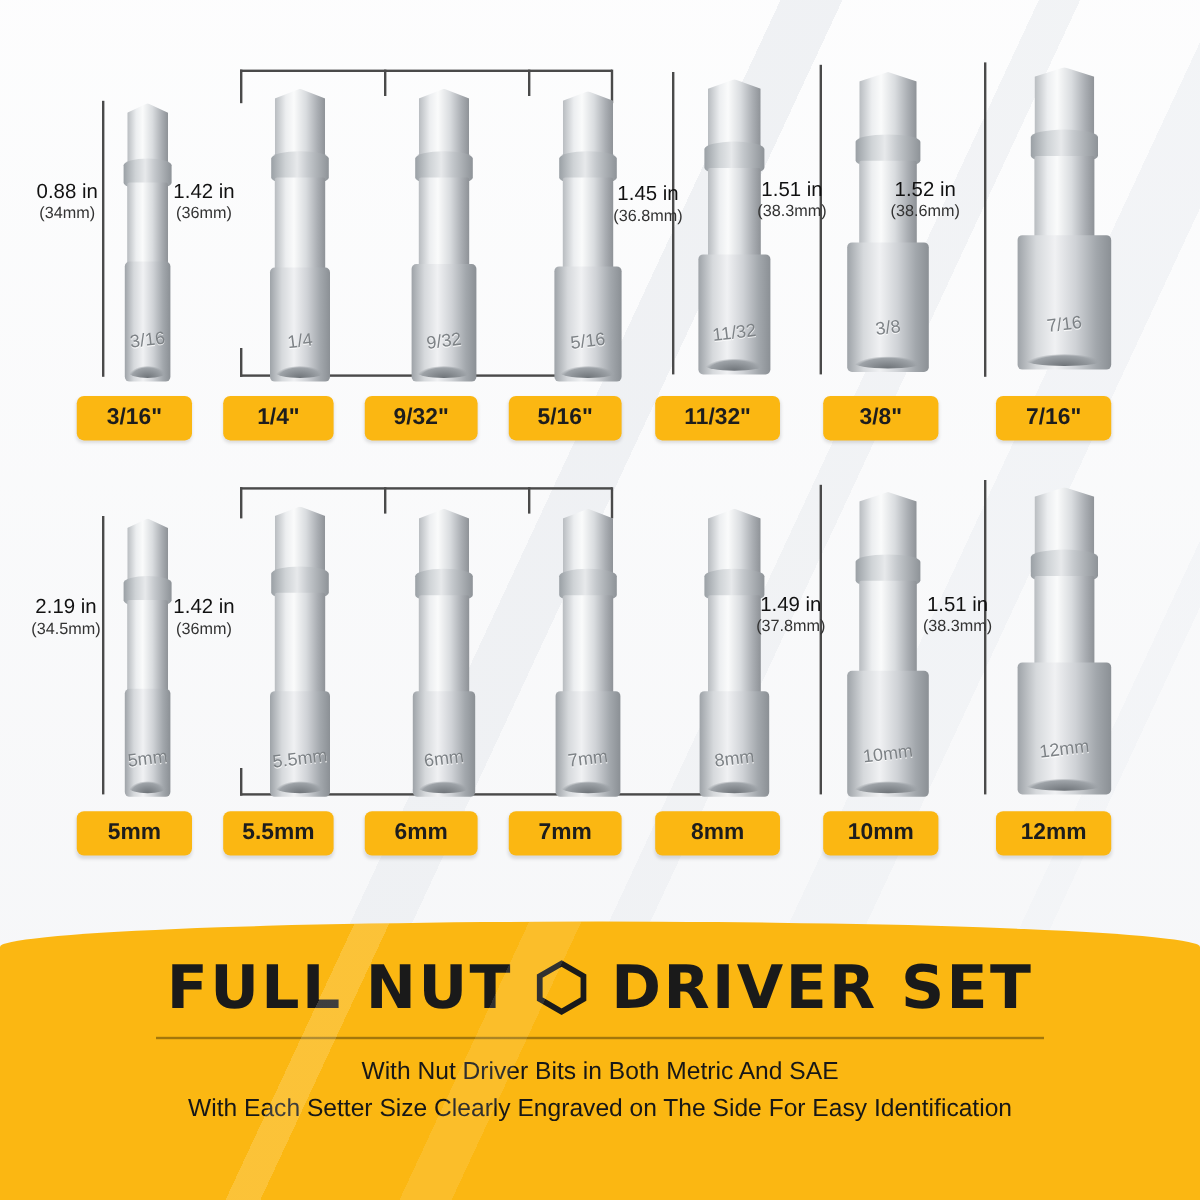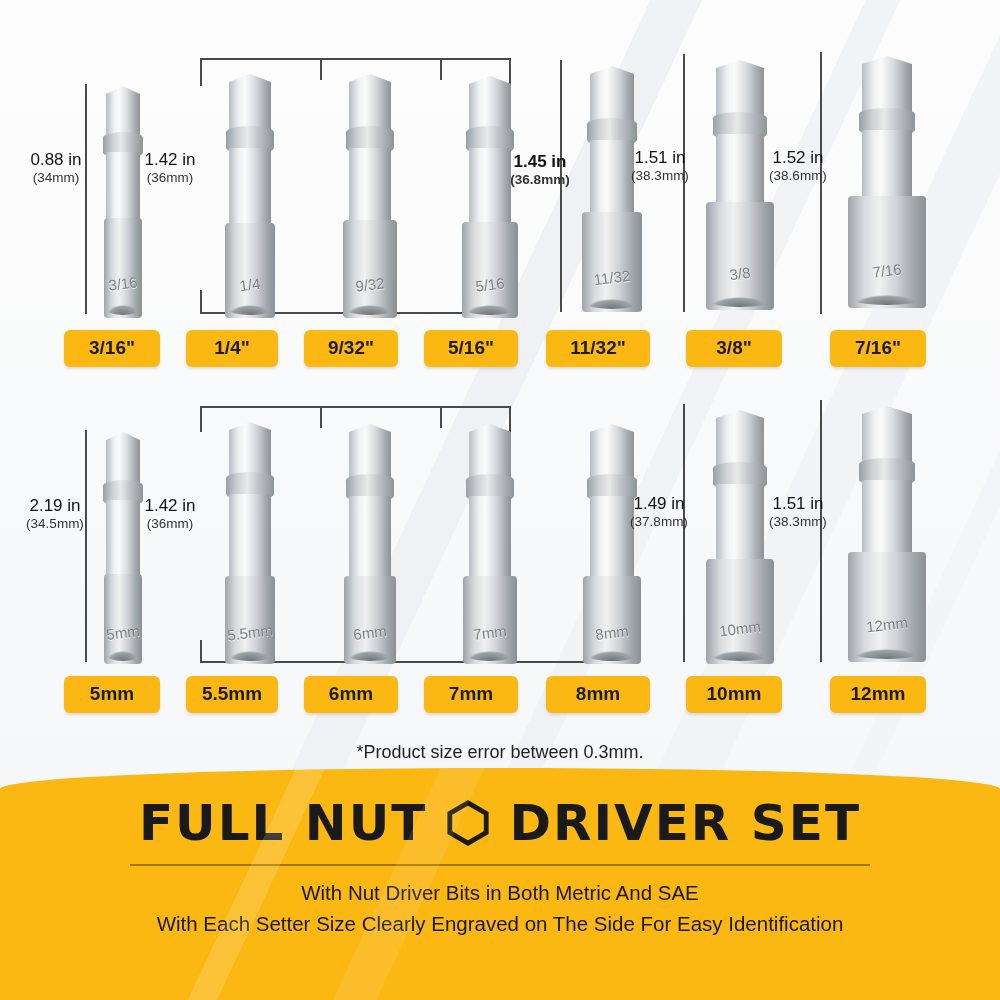--- a/index.html
+++ b/index.html
@@ -173,21 +173,21 @@
   </div>
 
   <div class="bit" style="left:570px;top:60px;width:84px;height:258px;">
     <div class="shank hex-top" style="top:6px;width:44px;height:58px;"></div>
     <div class="groove" style="top:58px;width:50px;height:28px;"></div>
     <div class="shank" style="top:80px;width:44px;height:80px;"></div>
     <div class="socket" style="top:152px;width:60px;height:100px;">
       <div class="engrave">11/32</div>
     </div>
   </div>
-  <div class="meas" style="left:494px;top:152px;width:92px;font-weight:bold;">
+  <div class="meas" style="left:494px;top:152px;width:92px;">
     <div class="v">1.45 in</div>
     <div class="mm">(36.8mm)</div>
   </div>
 
   <div class="bit" style="left:694px;top:54px;width:92px;height:264px;">
     <div class="shank hex-top" style="top:6px;width:48px;height:58px;"></div>
     <div class="groove" style="top:58px;width:54px;height:28px;"></div>
     <div class="shank" style="top:80px;width:48px;height:76px;"></div>
     <div class="socket" style="top:148px;width:68px;height:108px;">
       <div class="engrave">3/8</div>
@@ -199,21 +199,21 @@
   </div>
 
   <div class="bit" style="left:836px;top:50px;width:102px;height:268px;">
     <div class="shank hex-top" style="top:6px;width:50px;height:58px;"></div>
     <div class="groove" style="top:58px;width:56px;height:28px;"></div>
     <div class="shank" style="top:80px;width:50px;height:72px;"></div>
     <div class="socket" style="top:146px;width:78px;height:112px;">
       <div class="engrave">7/16</div>
     </div>
   </div>
-  <div class="meas" style="left:752px;top:148px;width:92px;">
+  <div class="meas" style="left:725px;top:148px;width:92px;">
     <div class="v">1.52 in</div>
     <div class="mm">(38.6mm)</div>
   </div>
 
   <div class="tag" style="left:64px;top:330px;width:96px;">3/16"</div>
   <div class="tag" style="left:186px;top:330px;width:92px;">1/4"</div>
   <div class="tag" style="left:304px;top:330px;width:94px;">9/32"</div>
   <div class="tag" style="left:424px;top:330px;width:94px;">5/16"</div>
   <div class="tag" style="left:546px;top:330px;width:104px;">11/32"</div>
   <div class="tag" style="left:686px;top:330px;width:96px;">3/8"</div>
@@ -312,21 +312,20 @@
   </div>
 
   <div class="tag" style="left:64px;top:676px;width:96px;">5mm</div>
   <div class="tag" style="left:186px;top:676px;width:92px;">5.5mm</div>
   <div class="tag" style="left:304px;top:676px;width:94px;">6mm</div>
   <div class="tag" style="left:424px;top:676px;width:94px;">7mm</div>
   <div class="tag" style="left:546px;top:676px;width:104px;">8mm</div>
   <div class="tag" style="left:686px;top:676px;width:96px;">10mm</div>
   <div class="tag" style="left:830px;top:676px;width:96px;">12mm</div>
 
-  <div class="note">*Product size error between 0.3mm.</div>
 
   <div class="banner">
     <div class="banner-inner">
       <div class="headline">
         <span>FULL NUT</span>
         <span class="hex-glyph">
           <svg viewBox="0 0 48 48" width="46" height="46" aria-hidden="true">
             <polygon points="24,3 43,14 43,34 24,45 5,34 5,14" fill="none" stroke="#1a1a1a" stroke-width="5"></polygon>
           </svg>
         </span>

